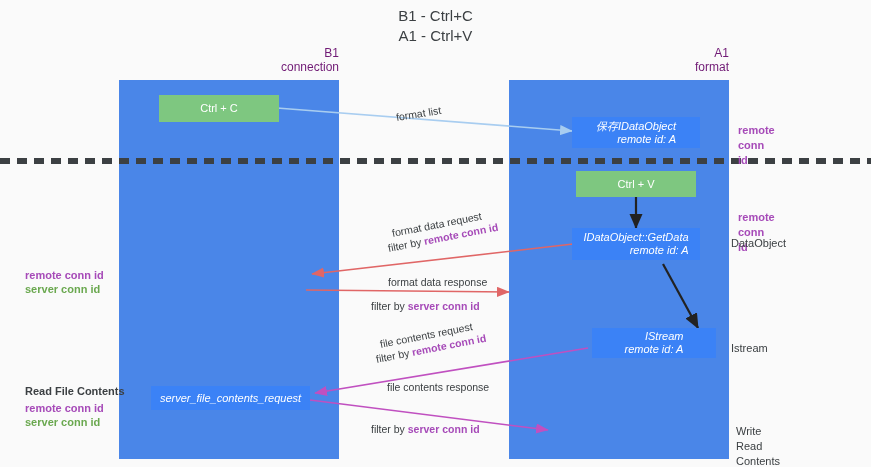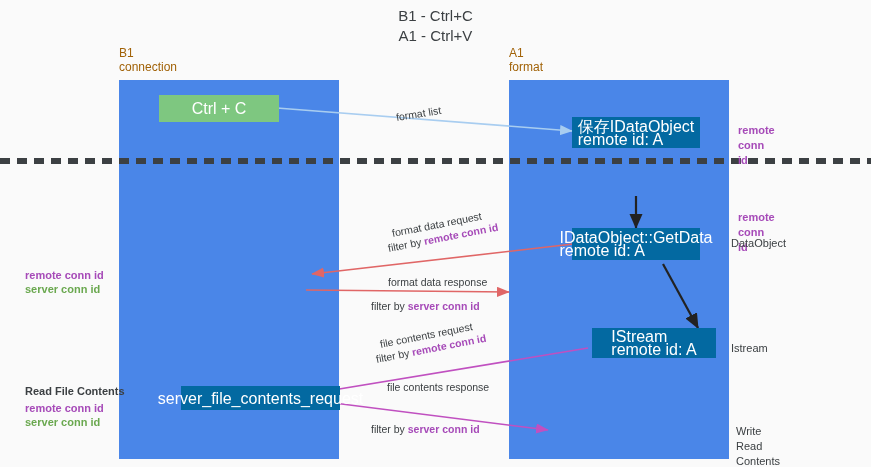--- a/index.html
+++ b/index.html
@@ -29,52 +29,52 @@
     width: 871px;
     text-align: center;
     font-size: 15px;
     line-height: 20px;
     color: #3c4043;
     white-space: pre-line;
   }
 
   
   .col-header {
-    text-align: left;
+    text-align: right;
     font-size: 12px;
     line-height: 14px;
-    color: #a16207;
+    color: #701a75;
     white-space: pre-line;
   }
   #hdr-b1 { left: 119px; top: 46px; width: 220px; }
   #hdr-a1 { left: 509px; top: 46px; width: 220px; }
 
   
   .lane {
     background: #4a86e8;
   }
   #lane-b1 { left: 119px; top: 80px; width: 220px; height: 379px; }
   #lane-a1 { left: 509px; top: 80px; width: 220px; height: 379px; }
 
   
   .node {
     box-sizing: border-box;
     display: flex;
     flex-direction: column;
     align-items: center;
     justify-content: center;
     color: #ffffff;
-    font-size: 16px;
+    font-size: 11px;
     line-height: 13px;
-    text-align: left;
+    text-align: right;
     padding: 2px 4px;
     white-space: pre-line;
   }
   .node.green { background: #7ec780; }
-  .node.orange { background: #0369a1; }
+  .node.orange { background: #3b82f6; font-style: italic; }
 
   
   .note {
     font-size: 11px;
     line-height: 15px;
     white-space: pre-line;
   }
   .note-purple { color: #a64ab8; font-weight: bold; }
   .note-green  { color: #6aa84f; font-weight: bold; }
   .note-plain  { color: #3c4043; }
@@ -157,30 +157,31 @@
     <line x1="310" y1="400" x2="548" y2="430" stroke="#c050c0" stroke-width="1.6" marker-end="url(#ah-magenta)"></line>
   </svg>
 
   <div class="abs" id="divider"></div>
 
   <div class="abs node green" style="left:159px; top:95px; width:120px; height:27px;">Ctrl + C</div>
 
   <div class="abs node orange" style="left:572px; top:117px; width:128px; height:31px;">保存IDataObject
 remote id: A</div>
 
+  <div class="abs node green" style="left:576px; top:171px; width:120px; height:26px;">Ctrl + V</div>
 
   <div class="abs node orange" style="left:572px; top:228px; width:128px; height:32px;">IDataObject::GetData
 remote id: A</div>
 
 
 
   <div class="abs node orange" style="left:592px; top:328px; width:124px; height:30px;">IStream
 remote id: A</div>
 
-  <div class="abs node orange" style="left:151px; top:386px; width:159px; height:24px;margin-left:30px;">server_file_contents_request</div>
+  <div class="abs node orange" style="left:151px; top:386px; width:159px; height:24px;">server_file_contents_request</div>
 
 
   <div class="abs edge-label rot-up" style="left:396px; top:110px;">format list</div>
 
   <div class="abs edge-label rot-up2" style="left:392px; top:226px;">format data request</div>
   <div class="abs edge-label rot-up2" style="left:388px; top:241px;"><span>filter by </span><span class="hl">remote conn id</span></div>
 
   <div class="abs edge-label" style="left:388px; top:275px;">format data response</div>
   <div class="abs edge-label" style="left:371px; top:299px;"><span>filter by </span><span class="hl">server conn id</span></div>
 

